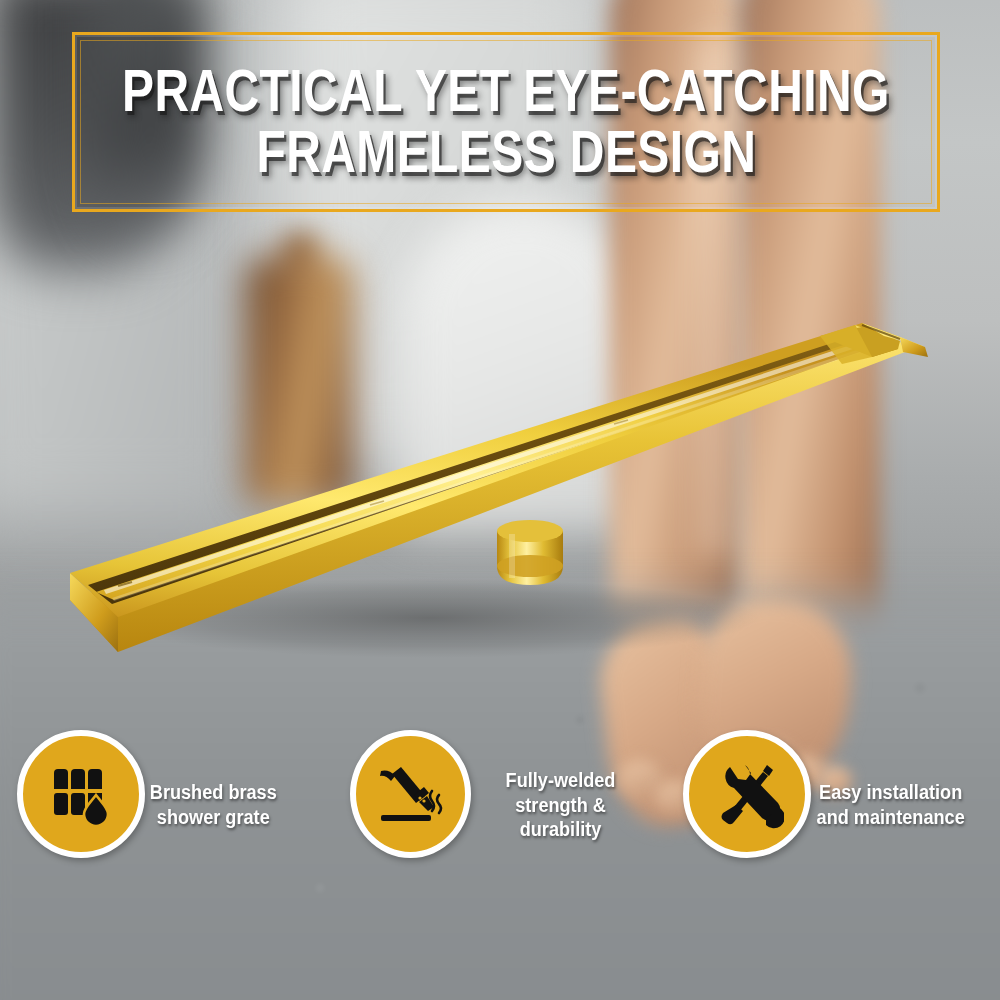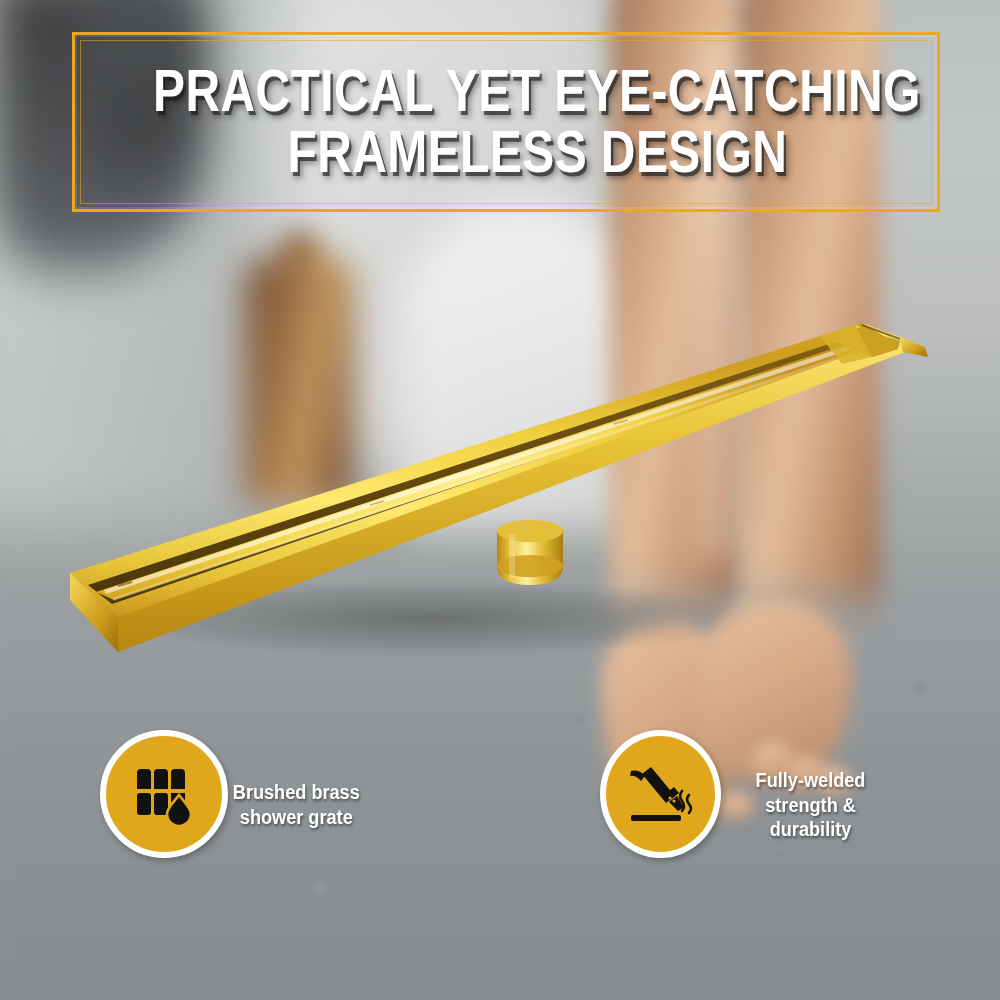--- a/index.html
+++ b/index.html
@@ -188,21 +188,20 @@
   }
   .headline {
     position: absolute;
     left: 72px; top: 34px;
     width: 868px; height: 176px;
     display: flex;
     flex-direction: column;
     align-items: center;
     justify-content: center;
     gap: 2px;
-    margin-left: 31px;
   }
   .headline .line {
     color: #ffffff;
     font-weight: 700;
     font-size: 60px;
     line-height: 0.98;
     letter-spacing: 0.5px;
     transform: scaleX(0.80);
     transform-origin: center;
     white-space: nowrap;
@@ -428,15 +427,37 @@
             <path d="M 66,38 q -4,4 0,9 q 4,4 0,9"></path>
           </g>
         </svg>
       </div>
       <div class="feature-caption">
         <div>Fully-welded</div>
         <div>strength &amp; durability</div>
       </div>
     </div>
 
+    <div class="feature">
+      <div class="feature-circle">
+        <svg width="74" height="74" viewBox="0 0 74 74">
+
+          <g fill="#111111">
+            <path d="M 57,8 l 6,5 l -4,6 l -6,-5 Z"></path>
+            <path d="M 53,15 l 5,4 l -28,35 l -6,-4 Z"></path>
+            <path d="M 26,48 l 7,6 l -9,11 q -3,4 -7,1 l -4,-3 q -3,-3 0,-7 Z"></path>
+          </g>
+
+          <g fill="#111111">
+            <path d="M 20,10 a 12,12 0 0 0 4,21 l 28,30 a 11,11 0 0 0 16,-15 L 40,17 a 12,12 0 0 0 -5,-9 l 6,8 l -5,7 l -8,-1 Z"></path>
+          </g>
+
+          <path d="M 60,50 a 11,11 0 1 1 -4,18 l 0,-7 l 6,-4 l 0,-7 Z" fill="#111111"></path>
+        </svg>
+      </div>
+      <div class="feature-caption">
+        <div>Easy installation</div>
+        <div>and maintenance</div>
+      </div>
+    </div>
 
   </div>
 </div>
 
 </body></html>

